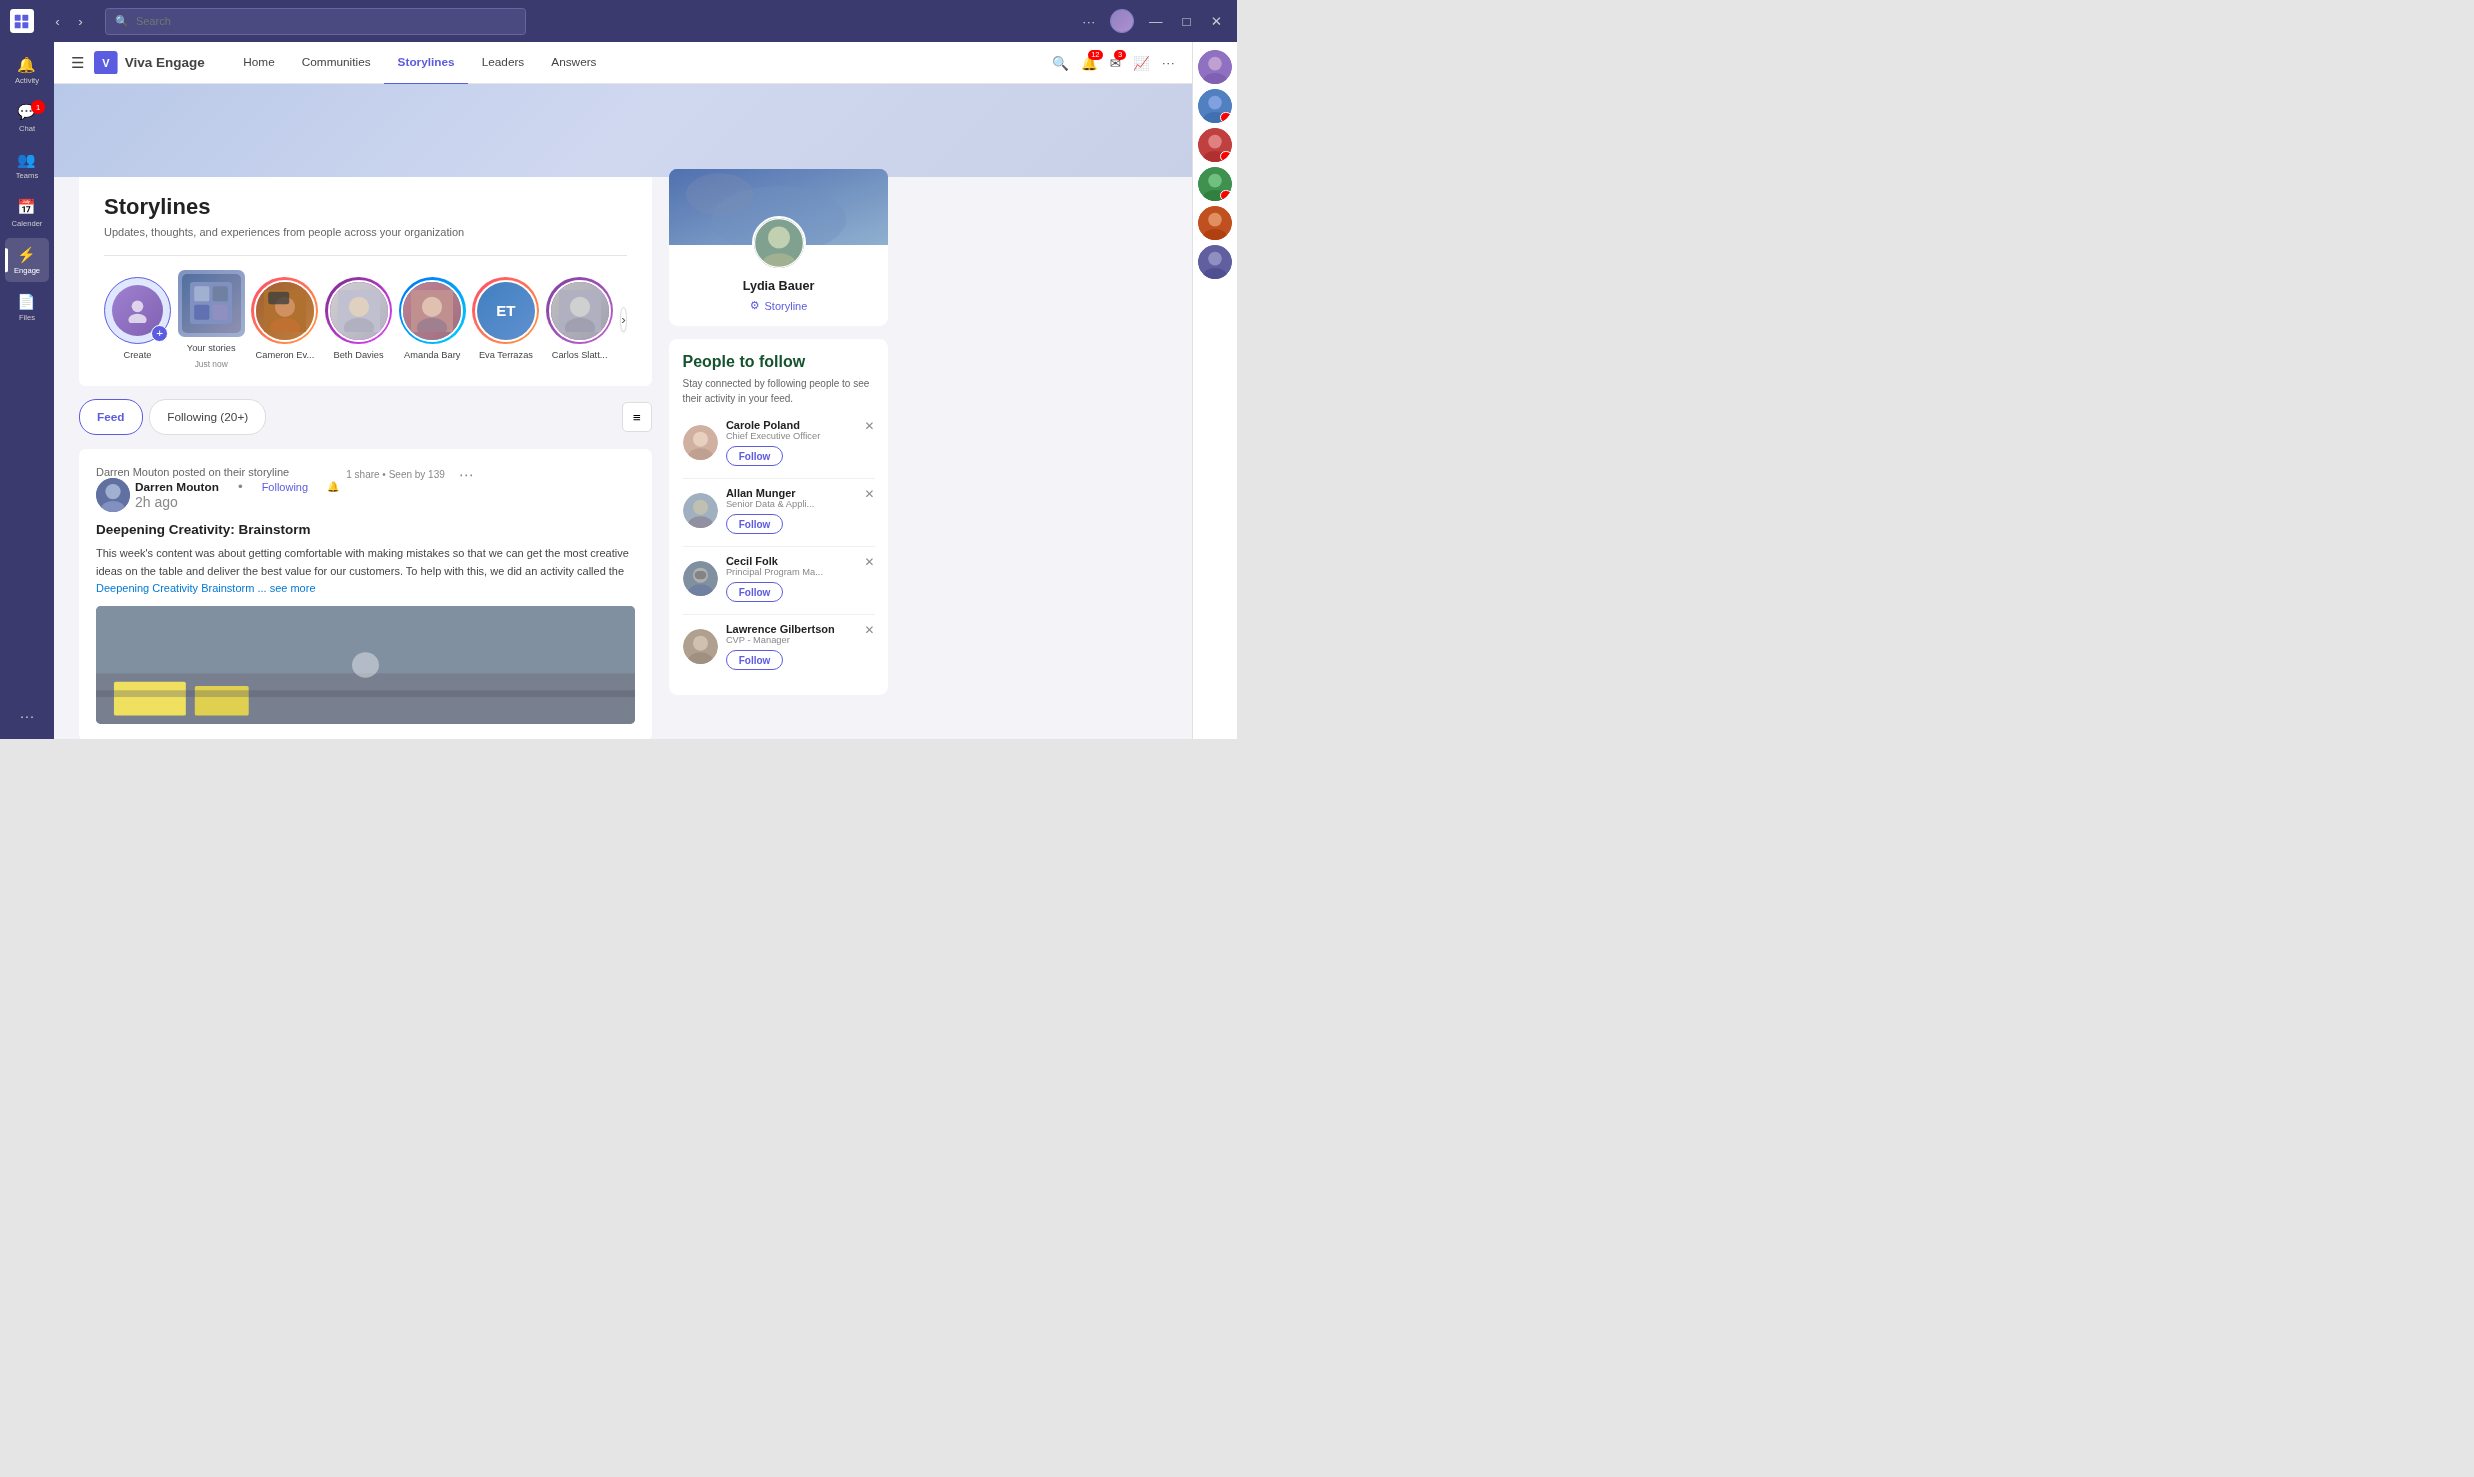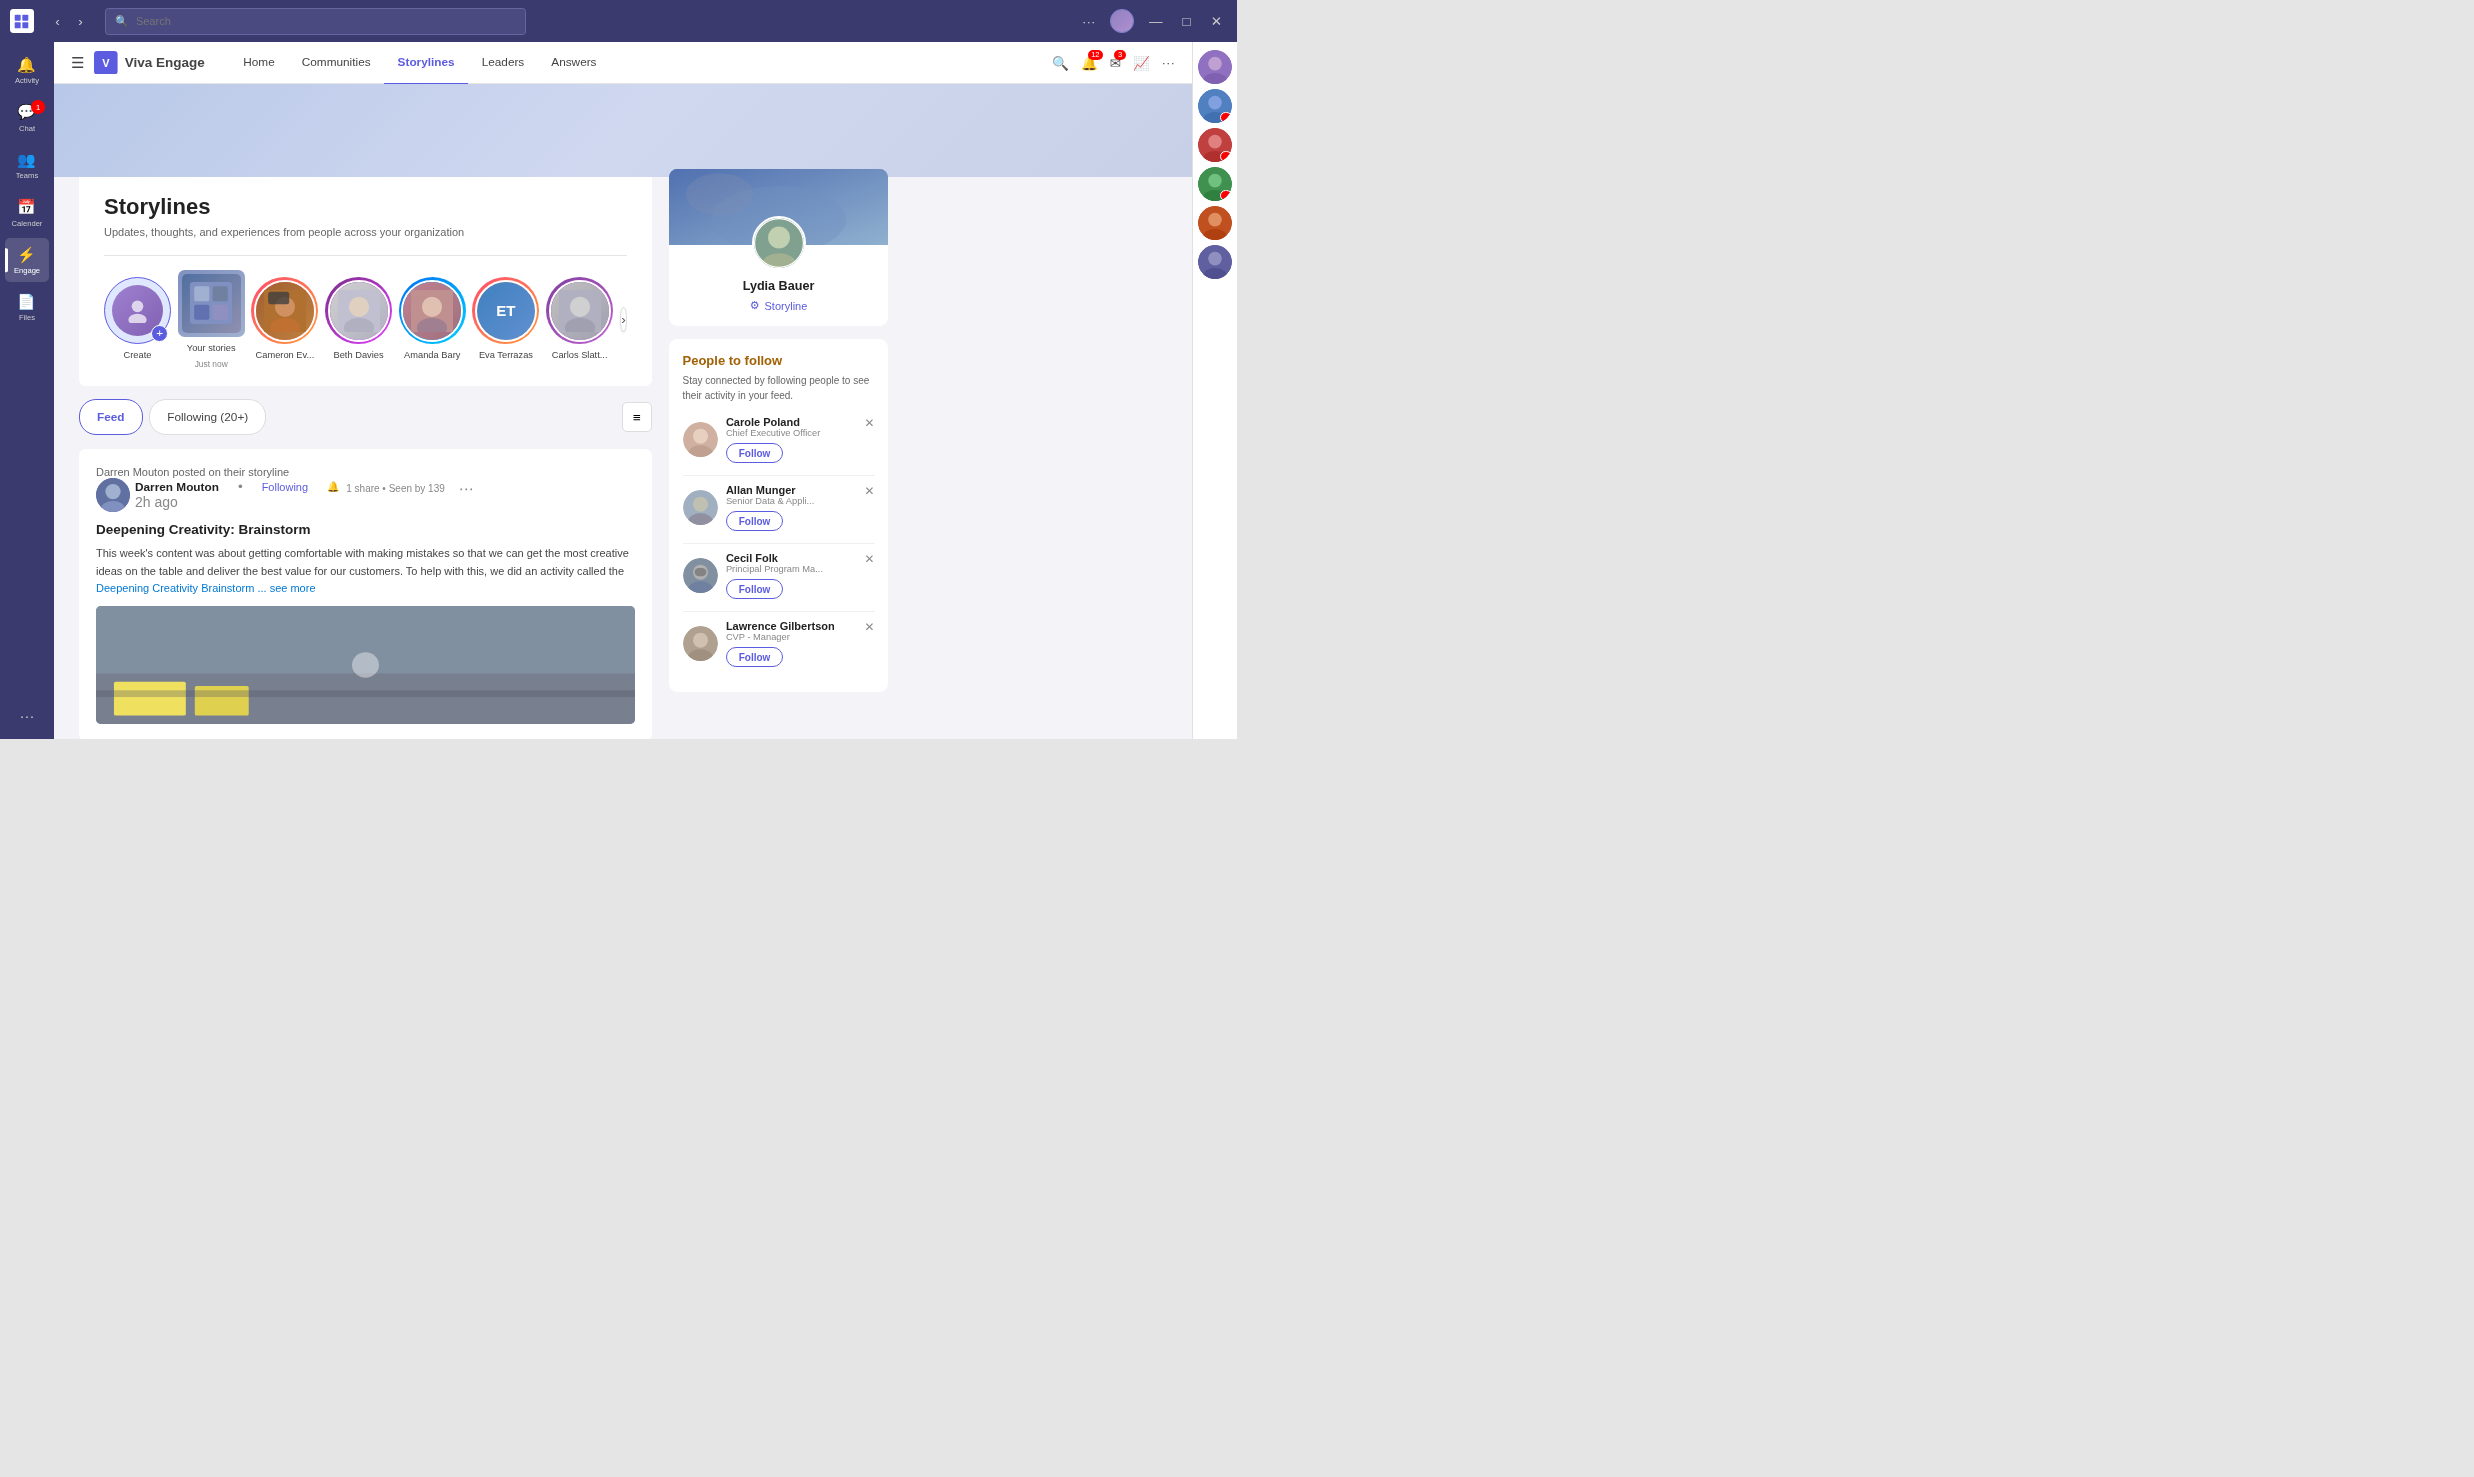--- a/index.html
+++ b/index.html
@@ -359,21 +359,21 @@
 
     
     .post-card {
       background: white;
       border-radius: 6.7px;
       padding: 17px;
       margin-bottom: 10px;
     }
     .post-header {
       display: flex;
-      align-items: center;
+      align-items: flex-start;
       gap: 6.7px;
       margin-bottom: 10px;
     }
     .post-author-line { font-size: 11px; color: #666; }
     .post-author-main { display: flex; align-items: center; gap: 5px; }
     .post-author-name { font-weight: 600; font-size: 11.8px; color: #222; }
     .post-following { font-size: 11px; color: #5c5ce0; }
     .post-time { font-size: 14px; color: #888; }
     .post-stats { display: flex; gap: 14px; align-items: center; font-size: 10px; color: #888; }
     .post-more-btn { background: none; border: none; cursor: pointer; font-size: 15px; color: #888; }
@@ -457,21 +457,21 @@
       color: #5c5ce0;
       cursor: pointer;
     }
 
     
     .people-card {
       background: white;
       border-radius: 8.4px;
       padding: 13.5px;
     }
-    .people-title { font-size: 13px; font-weight: 700; color: #a16207; margin-bottom: 5px; }
+    .people-title { font-size: 16px; font-weight: 700; color: #14532d; margin-bottom: 5px; }
     .people-sub { font-size: 10px; color: #666; margin-bottom: 13.5px; line-height: 1.5; }
     .person-item {
       display: flex;
       align-items: center;
       gap: 8.4px;
       margin-bottom: 11.8px;
       position: relative;
     }
     .person-avatar {
       width: 35px;

